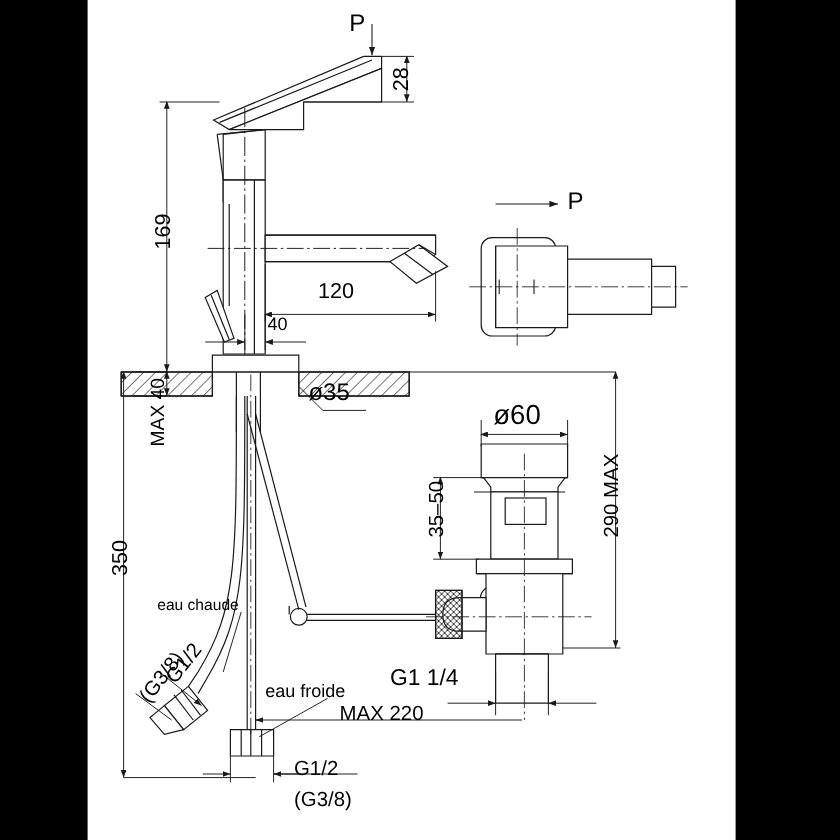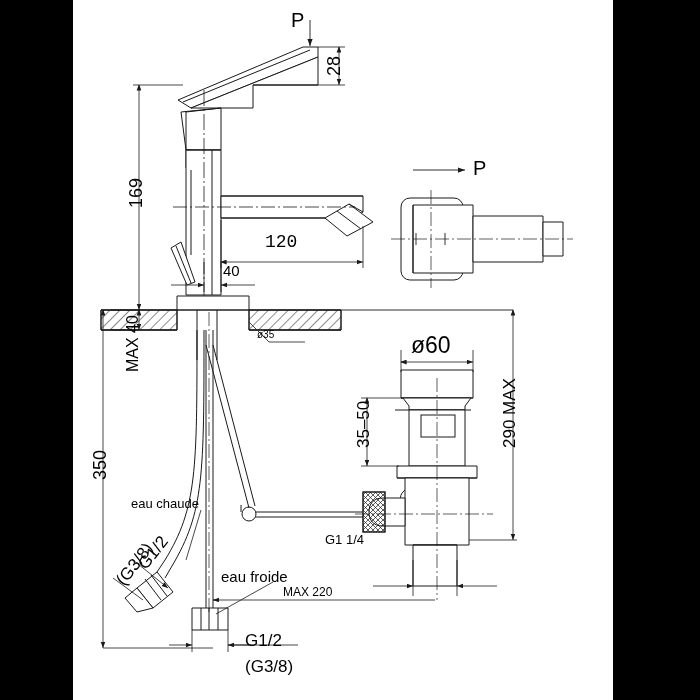--- a/index.html
+++ b/index.html
@@ -275,46 +275,46 @@
     </svg>
 
     <div class="lbl" style="left:218px;top:10px;font-size:20px;">P</div>
 
     <div class="lbl" style="left:400px;top:158px;font-size:20px;">P</div>
 
     <div class="lbl rot90" style="left:252px;top:76px;font-size:18px;">28</div>
 
     <div class="lbl rot90" style="left:54px;top:208px;font-size:18px;">169</div>
 
-    <div class="lbl" style="left:192px;top:233px;font-size:18px;font-family:Liberation Mono, monospace;">120</div>
+    <div class="lbl" style="left:192px;top:233px;font-size:18px;">120</div>
 
     <div class="lbl" style="left:150px;top:263px;font-size:15px;">40</div>
 
     <div class="lbl rot90" style="left:52px;top:372px;font-size:16px;">MAX 40</div>
 
-    <div class="lbl" style="left:184px;top:330px;font-size:10px;">ø35</div>
+    <div class="lbl" style="left:184px;top:317px;font-size:20px;">ø35</div>
 
     <div class="lbl rot90" style="left:18px;top:480px;font-size:18px;">350</div>
 
     <div class="lbl" style="left:338px;top:334px;font-size:23px;">ø60</div>
 
     <div class="lbl rot90" style="left:282px;top:448px;font-size:17px;">35–50</div>
 
     <div class="lbl rot90" style="left:428px;top:448px;font-size:17px;">290 MAX</div>
 
-    <div class="lbl" style="left:252px;top:533px;font-size:13px;">G1  1/4</div>
+    <div class="lbl" style="left:252px;top:556px;font-size:19px;">G1  1/4</div>
 
     <div class="lbl" style="left:58px;top:497px;font-size:13px;">eau chaude</div>
 
     <div class="lbl" style="left:148px;top:569px;font-size:15px;">eau froide</div>
 
     <div class="lbl rot55" style="left:62px;top:562px;font-size:17px;">G1/2</div>
 
     <div class="lbl rot55" style="left:40px;top:578px;font-size:17px;">(G3/8)</div>
 
-    <div class="lbl" style="left:210px;top:586px;font-size:12px;">MAX 220</div>
+    <div class="lbl" style="left:210px;top:586px;font-size:17px;">MAX 220</div>
 
     <div class="lbl" style="left:172px;top:632px;font-size:17px;">G1/2</div>
 
     <div class="lbl" style="left:172px;top:658px;font-size:17px;">(G3/8)</div>
 
   </div>
 </div>
 
 </body></html>

